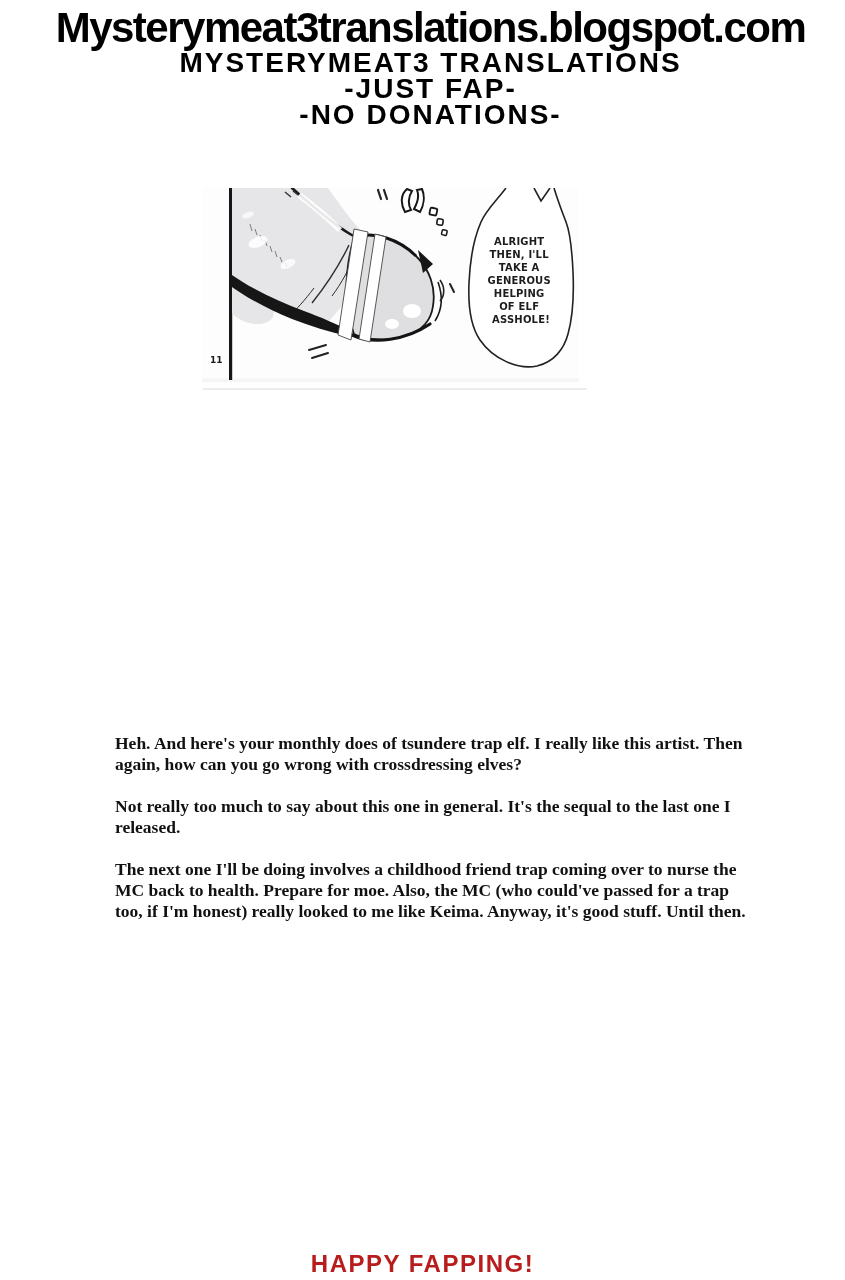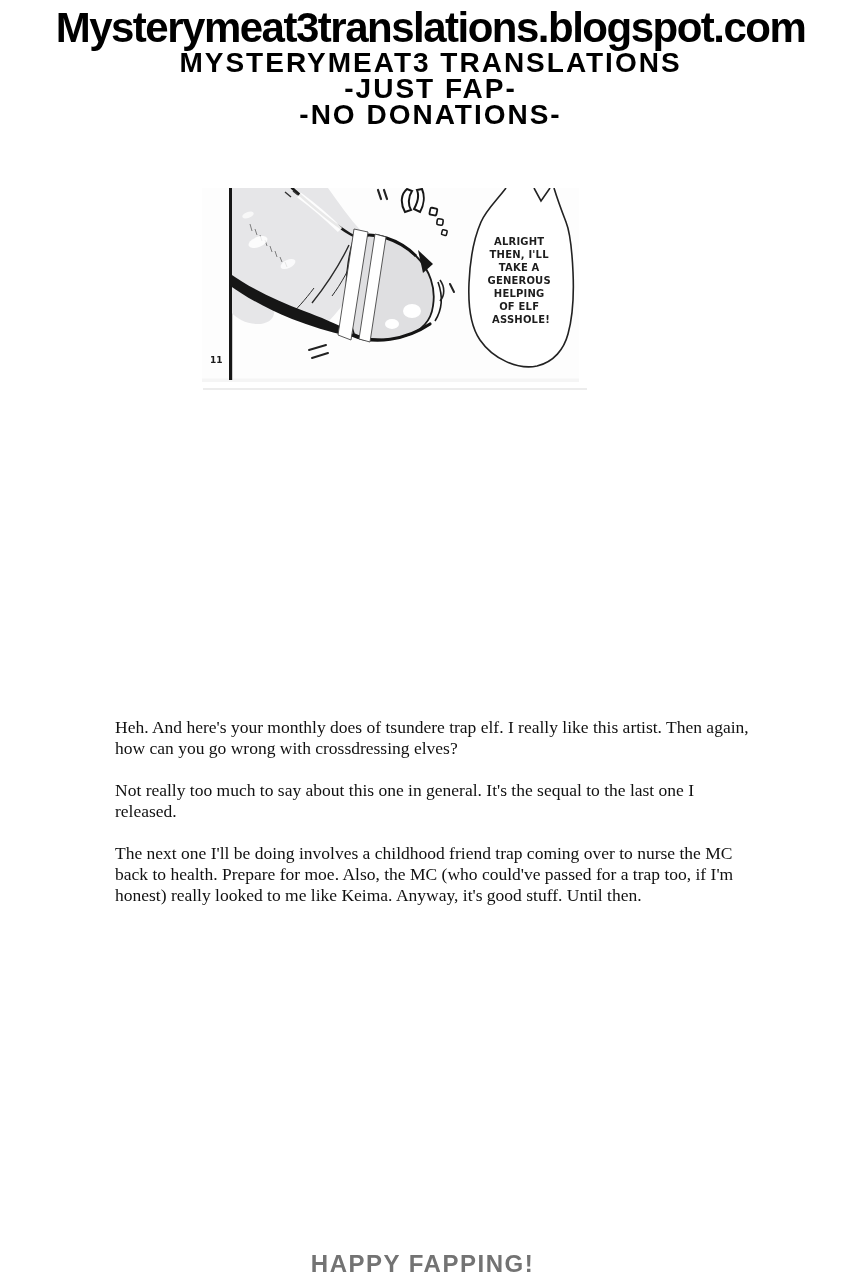--- a/index.html
+++ b/index.html
@@ -58,33 +58,33 @@
   .notes {
     position: absolute;
     left: 115px;
     top: 717px;
     width: 641px;
     font-family: "Liberation Serif", serif;
     font-size: 17.5px;
     line-height: 21px;
     color: #111;
   }
-  .notes p { margin: 0 0 21px 0; }
+  .notes p { margin: 16px 0 21px 0; font-weight: bold; }
   
   .footer {
     position: absolute;
     top: 1250px; left: 0;
     width: 100%;
     text-align: center;
     font-family: "Liberation Sans", sans-serif;
     font-weight: bold;
     font-size: 24px;
     line-height: 27px;
     letter-spacing: 1.5px;
-    color: #737373;
+    color: #b91c1c;
   }
   
   .scan-edge {
     position: absolute;
     left: 203px; top: 388px;
     width: 384px; height: 2px;
     background: #ececec;
   }
 </style>
 </head>

